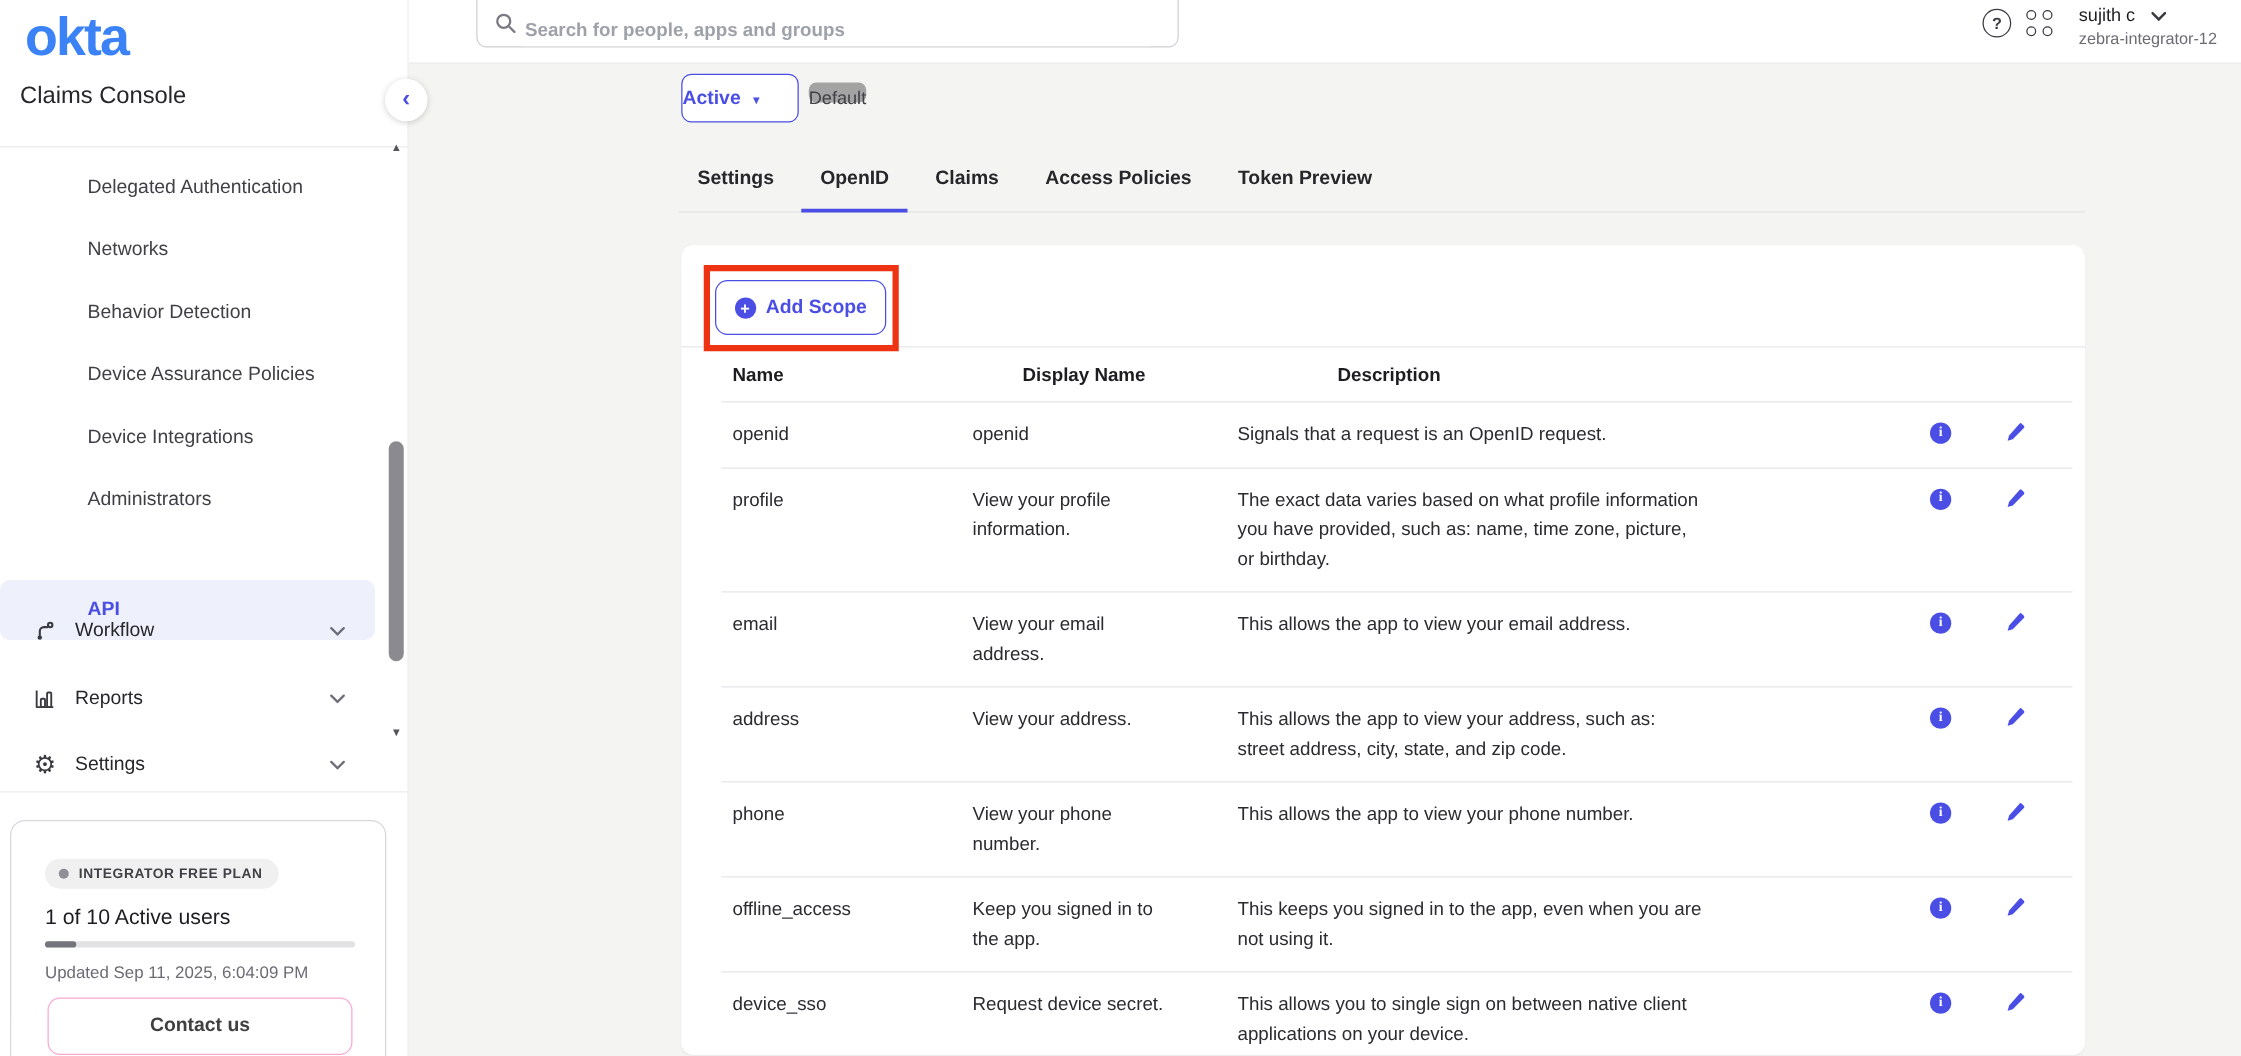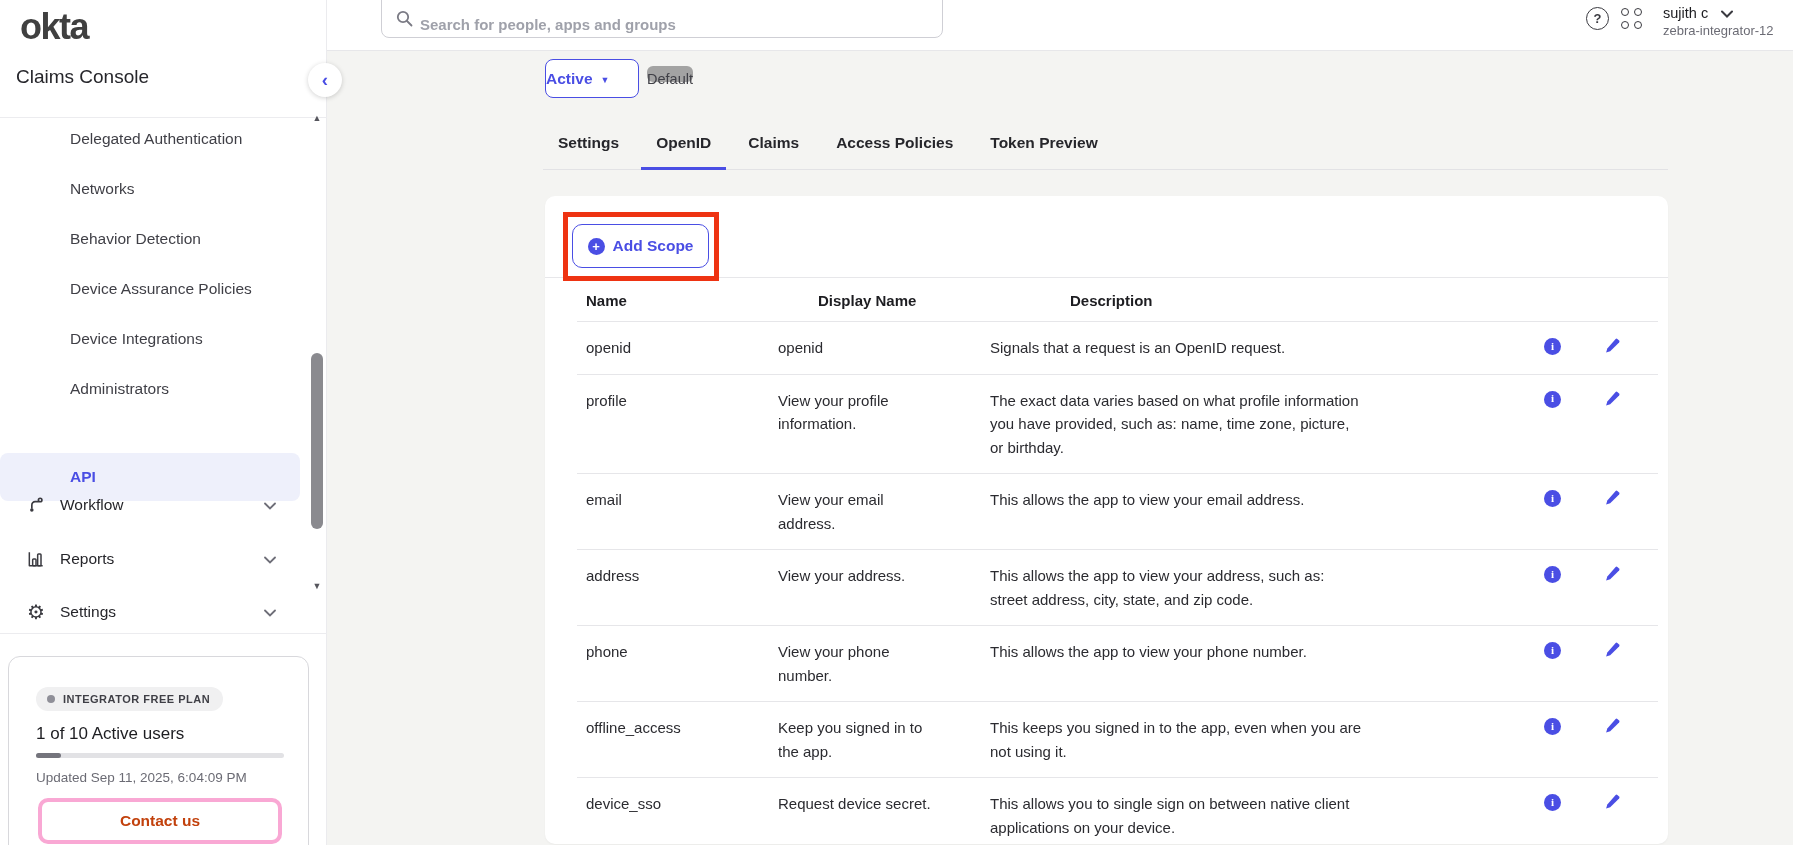--- a/index.html
+++ b/index.html
@@ -11,29 +11,29 @@
     --text-muted:#6b6b74;
     --border:#e6e6e9;
   }
   *{box-sizing:border-box;margin:0;padding:0;}
   html,body{width:1793px;height:845px;overflow:hidden;}
   body{font-family:"Liberation Sans",sans-serif;background:#f4f4f2;color:var(--text-dark);}
   .stage{position:relative;width:1793px;height:845px;}
 
   
   .sidebar{position:absolute;left:0;top:0;width:327px;height:845px;background:#fff;border-right:1px solid #ebebee;}
-  .logo{position:absolute;left:20px;top:6px;font-size:36px;font-weight:700;letter-spacing:-1.5px;color:#404040;}
+  .logo{position:absolute;left:20px;top:6px;font-size:43px;font-weight:700;letter-spacing:-1.5px;color:#3b82f6;}
   .console-title{position:absolute;left:16px;top:66px;font-size:19px;color:#26262b;}
   .collapse-btn{position:absolute;left:308px;top:63px;width:34px;height:34px;border-radius:50%;background:#fff;
     box-shadow:0 1px 5px rgba(0,0,0,.18);z-index:30;display:flex;align-items:center;justify-content:center;cursor:pointer;}
   .collapse-btn span{color:var(--accent);font-size:19px;font-weight:700;line-height:1;margin-top:-2px;}
   .sb-divider1{position:absolute;left:0;top:117px;width:327px;border-top:1px solid #ececef;}
   .sb-divider2{position:absolute;left:0;top:633px;width:327px;border-top:1px solid #ececef;}
 
-  .nav{position:absolute;left:0;top:114px;width:300px;}
+  .nav{position:absolute;left:0;top:125px;width:300px;}
   .nav-item{height:50px;display:flex;align-items:center;padding-left:70px;font-size:15.5px;color:var(--text-mid);cursor:pointer;}
   .nav-item.active{height:48px;background:var(--accent-bg);border-radius:8px;color:var(--accent);font-weight:700;margin-top:39px;}
   .nav-section{position:relative;height:54px;display:flex;align-items:center;padding-left:25px;font-size:15.5px;color:#26262b;cursor:pointer;}
   .nav-section .sec-icon{width:22px;height:22px;margin-right:13px;display:flex;align-items:center;justify-content:center;color:#3a3a40;}
   .nav-section .chev{position:absolute;left:264px;top:50%;transform:translateY(-50%);}
   .gear-glyph{font-size:20px;line-height:1;color:#3a3a40;}
 
   .sb-scrollbar{position:absolute;left:309px;top:113px;width:16px;height:478px;}
   .sb-arrow{position:absolute;left:0;width:16px;text-align:center;font-size:9px;color:#55555c;cursor:pointer;}
   .sb-arrow.up{top:0;}
@@ -41,22 +41,22 @@
   .sb-thumb{position:absolute;left:2px;top:240px;width:12px;height:176px;background:#8a8a8f;border-radius:7px;cursor:pointer;}
 
   .plan-card{position:absolute;left:8px;top:656px;width:301px;height:220px;background:#fff;border:1px solid #d8d8dc;border-radius:12px;}
   .plan-badge{display:inline-flex;align-items:center;gap:8px;margin:30px 0 0 27px;background:#f0f0f1;border-radius:999px;
     padding:6px 13px 6px 11px;font-size:11px;font-weight:700;letter-spacing:.5px;color:var(--text-mid);}
   .plan-dot{width:8px;height:8px;border-radius:50%;background:#8f8f98;}
   .plan-usage{margin:13px 0 0 27px;font-size:17px;color:var(--text-dark);}
   .plan-progress{position:relative;margin:9px 0 0 27px;width:248px;height:5px;border-radius:3px;background:#e2e2e5;}
   .plan-progress-fill{position:absolute;left:0;top:0;height:5px;border-radius:3px;background:#74747c;}
   .plan-updated{margin:12px 0 0 27px;font-size:13.5px;color:var(--text-muted);}
-  .contact-btn{display:block;margin:13px 0 0 29px;width:244px;height:46px;background:#fff;border:4px solid #f9a8d4;border-radius:10px;
-    font-family:inherit;font-size:15.5px;font-weight:700;color:#c2410c;cursor:pointer;}
+  .contact-btn{display:block;margin:13px 0 0 29px;width:244px;height:46px;background:#fff;border:1px solid #f9a8d4;border-radius:10px;
+    font-family:inherit;font-size:15.5px;font-weight:700;color:#404040;cursor:pointer;}
 
   
   .topbar{position:absolute;left:327px;top:0;width:1466px;height:51px;background:#fff;border-bottom:1px solid #e7e7ea;}
   .search-box{position:absolute;left:54px;top:-10px;width:562px;height:48px;background:#fff;border:1px solid #cfcfd5;border-radius:8px;}
   .search-icon{position:absolute;left:14px;top:19px;width:17px;height:17px;color:#7a7a84;}
   .search-input{position:absolute;left:38px;top:20px;width:500px;height:26px;border:none;outline:none;font-family:inherit;font-size:15px;color:var(--text-dark);font-weight:bold;}
   .search-input::placeholder{color:#9fa1aa;}
   .help-icon{position:absolute;left:1259px;top:7px;width:23px;height:23px;border:1.7px solid #3a3a40;border-radius:50%;
     display:flex;align-items:center;justify-content:center;font-size:13px;font-weight:700;color:#3a3a40;cursor:pointer;}
   .grid-icon{position:absolute;left:1294px;top:8px;width:22px;height:22px;display:grid;grid-template-columns:1fr 1fr;gap:3px;cursor:pointer;}

